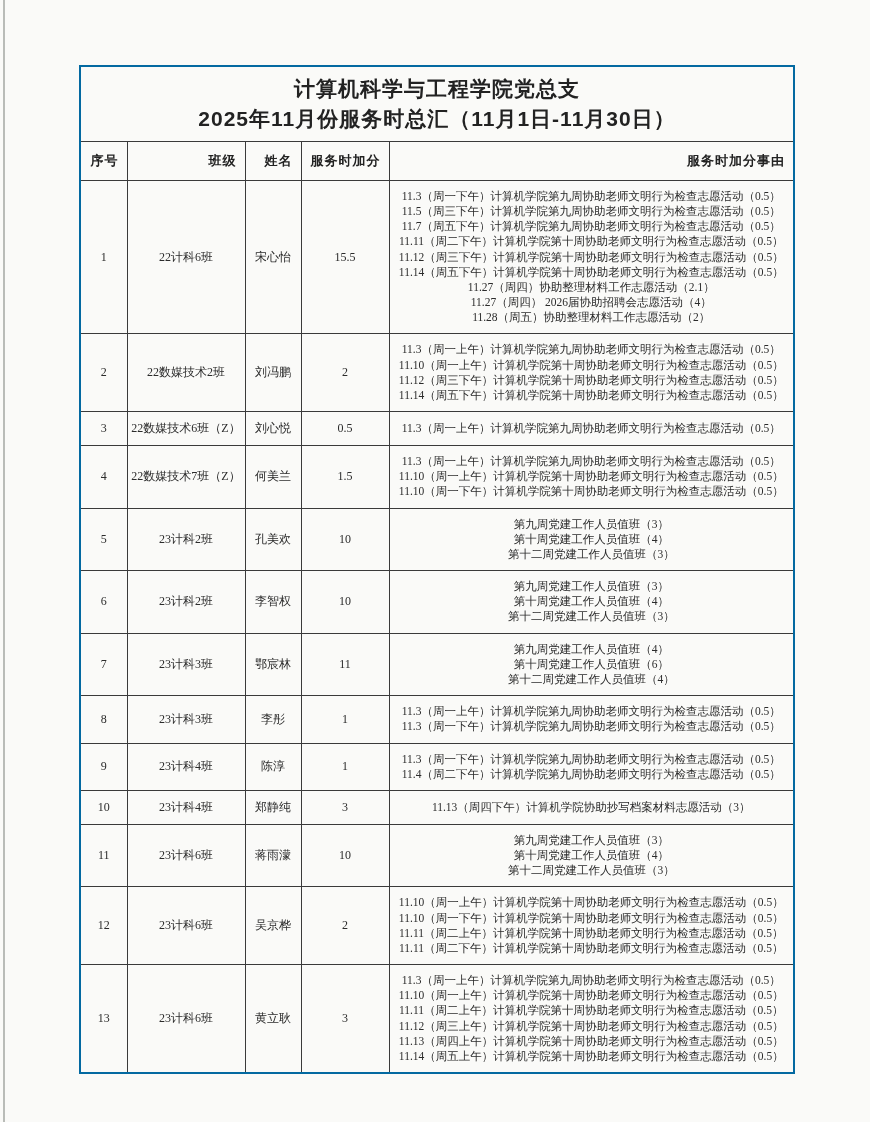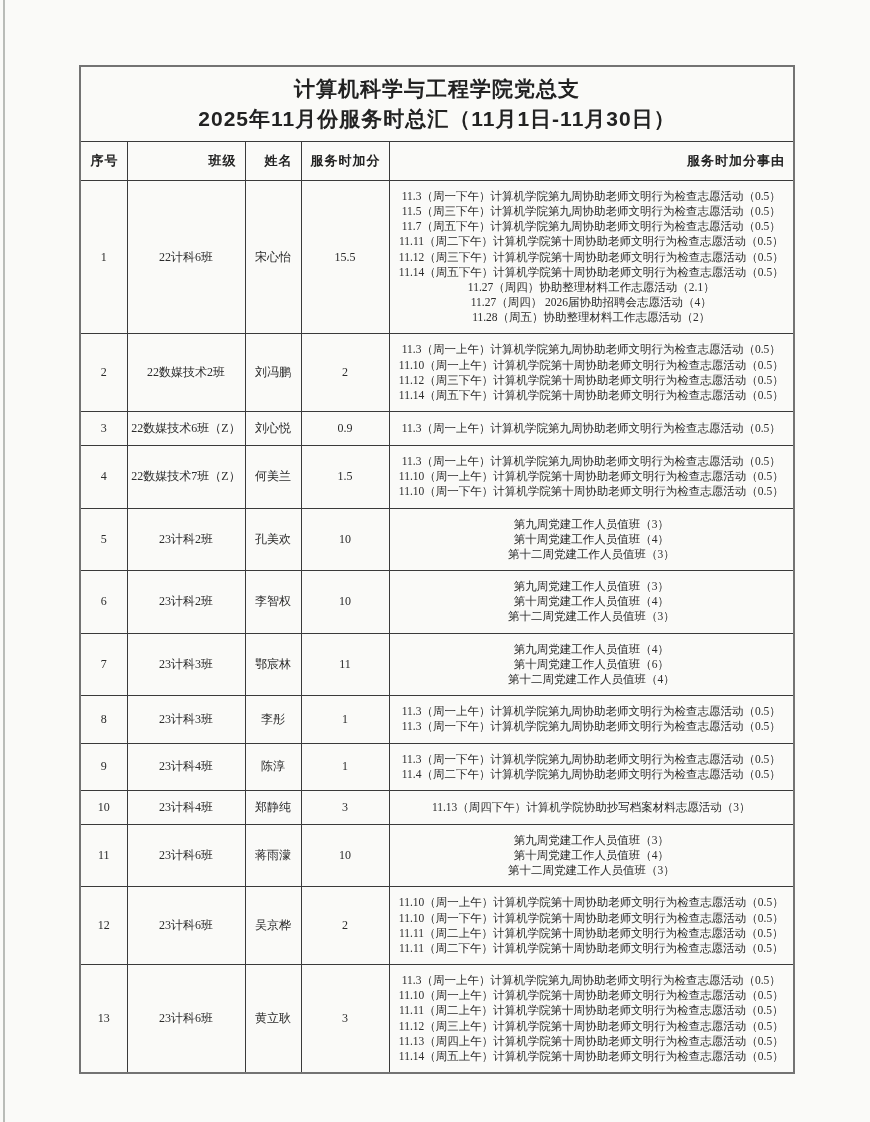--- a/index.html
+++ b/index.html
@@ -23,21 +23,21 @@
   table.summary {
     position: absolute;
     left: 79px; top: 65px;
     width: 714px;
     border-collapse: collapse;
     table-layout: fixed;
   }
   table.summary, table.summary td, table.summary th {
     border: 1px solid #3a3a3a;
   }
-  table.summary { border: 2px solid #737373; }
+  table.summary { border: 2px solid #0369a1; }
   .title-cell {
     text-align: center;
     padding: 7px 4px 6px 4px;
     border-bottom: 1px solid #3a3a3a;
   }
   .title-line {
     font-family: "Liberation Sans", "DejaVu Sans", sans-serif;
     font-weight: bold;
     font-size: 21px;
     line-height: 1.45;
@@ -133,21 +133,21 @@
             <div class="reason-line">11.10（周一上午）计算机学院第十周协助老师文明行为检查志愿活动（0.5）</div>
             <div class="reason-line">11.12（周三下午）计算机学院第十周协助老师文明行为检查志愿活动（0.5）</div>
             <div class="reason-line">11.14（周五下午）计算机学院第十周协助老师文明行为检查志愿活动（0.5）</div>
           </td>
   </tr>
 
   <tr>
     <td class="c-no">3</td>
     <td class="c-class">22数媒技术6班（Z）</td>
     <td class="c-name">刘心悦</td>
-    <td class="c-points">0.9</td>
+    <td class="c-points">0.5</td>
     <td class="c-reasons">
             <div class="reason-line">11.3（周一上午）计算机学院第九周协助老师文明行为检查志愿活动（0.5）</div>
           </td>
   </tr>
 
   <tr>
     <td class="c-no">4</td>
     <td class="c-class">22数媒技术7班（Z）</td>
     <td class="c-name">何美兰</td>
     <td class="c-points">1.5</td>

